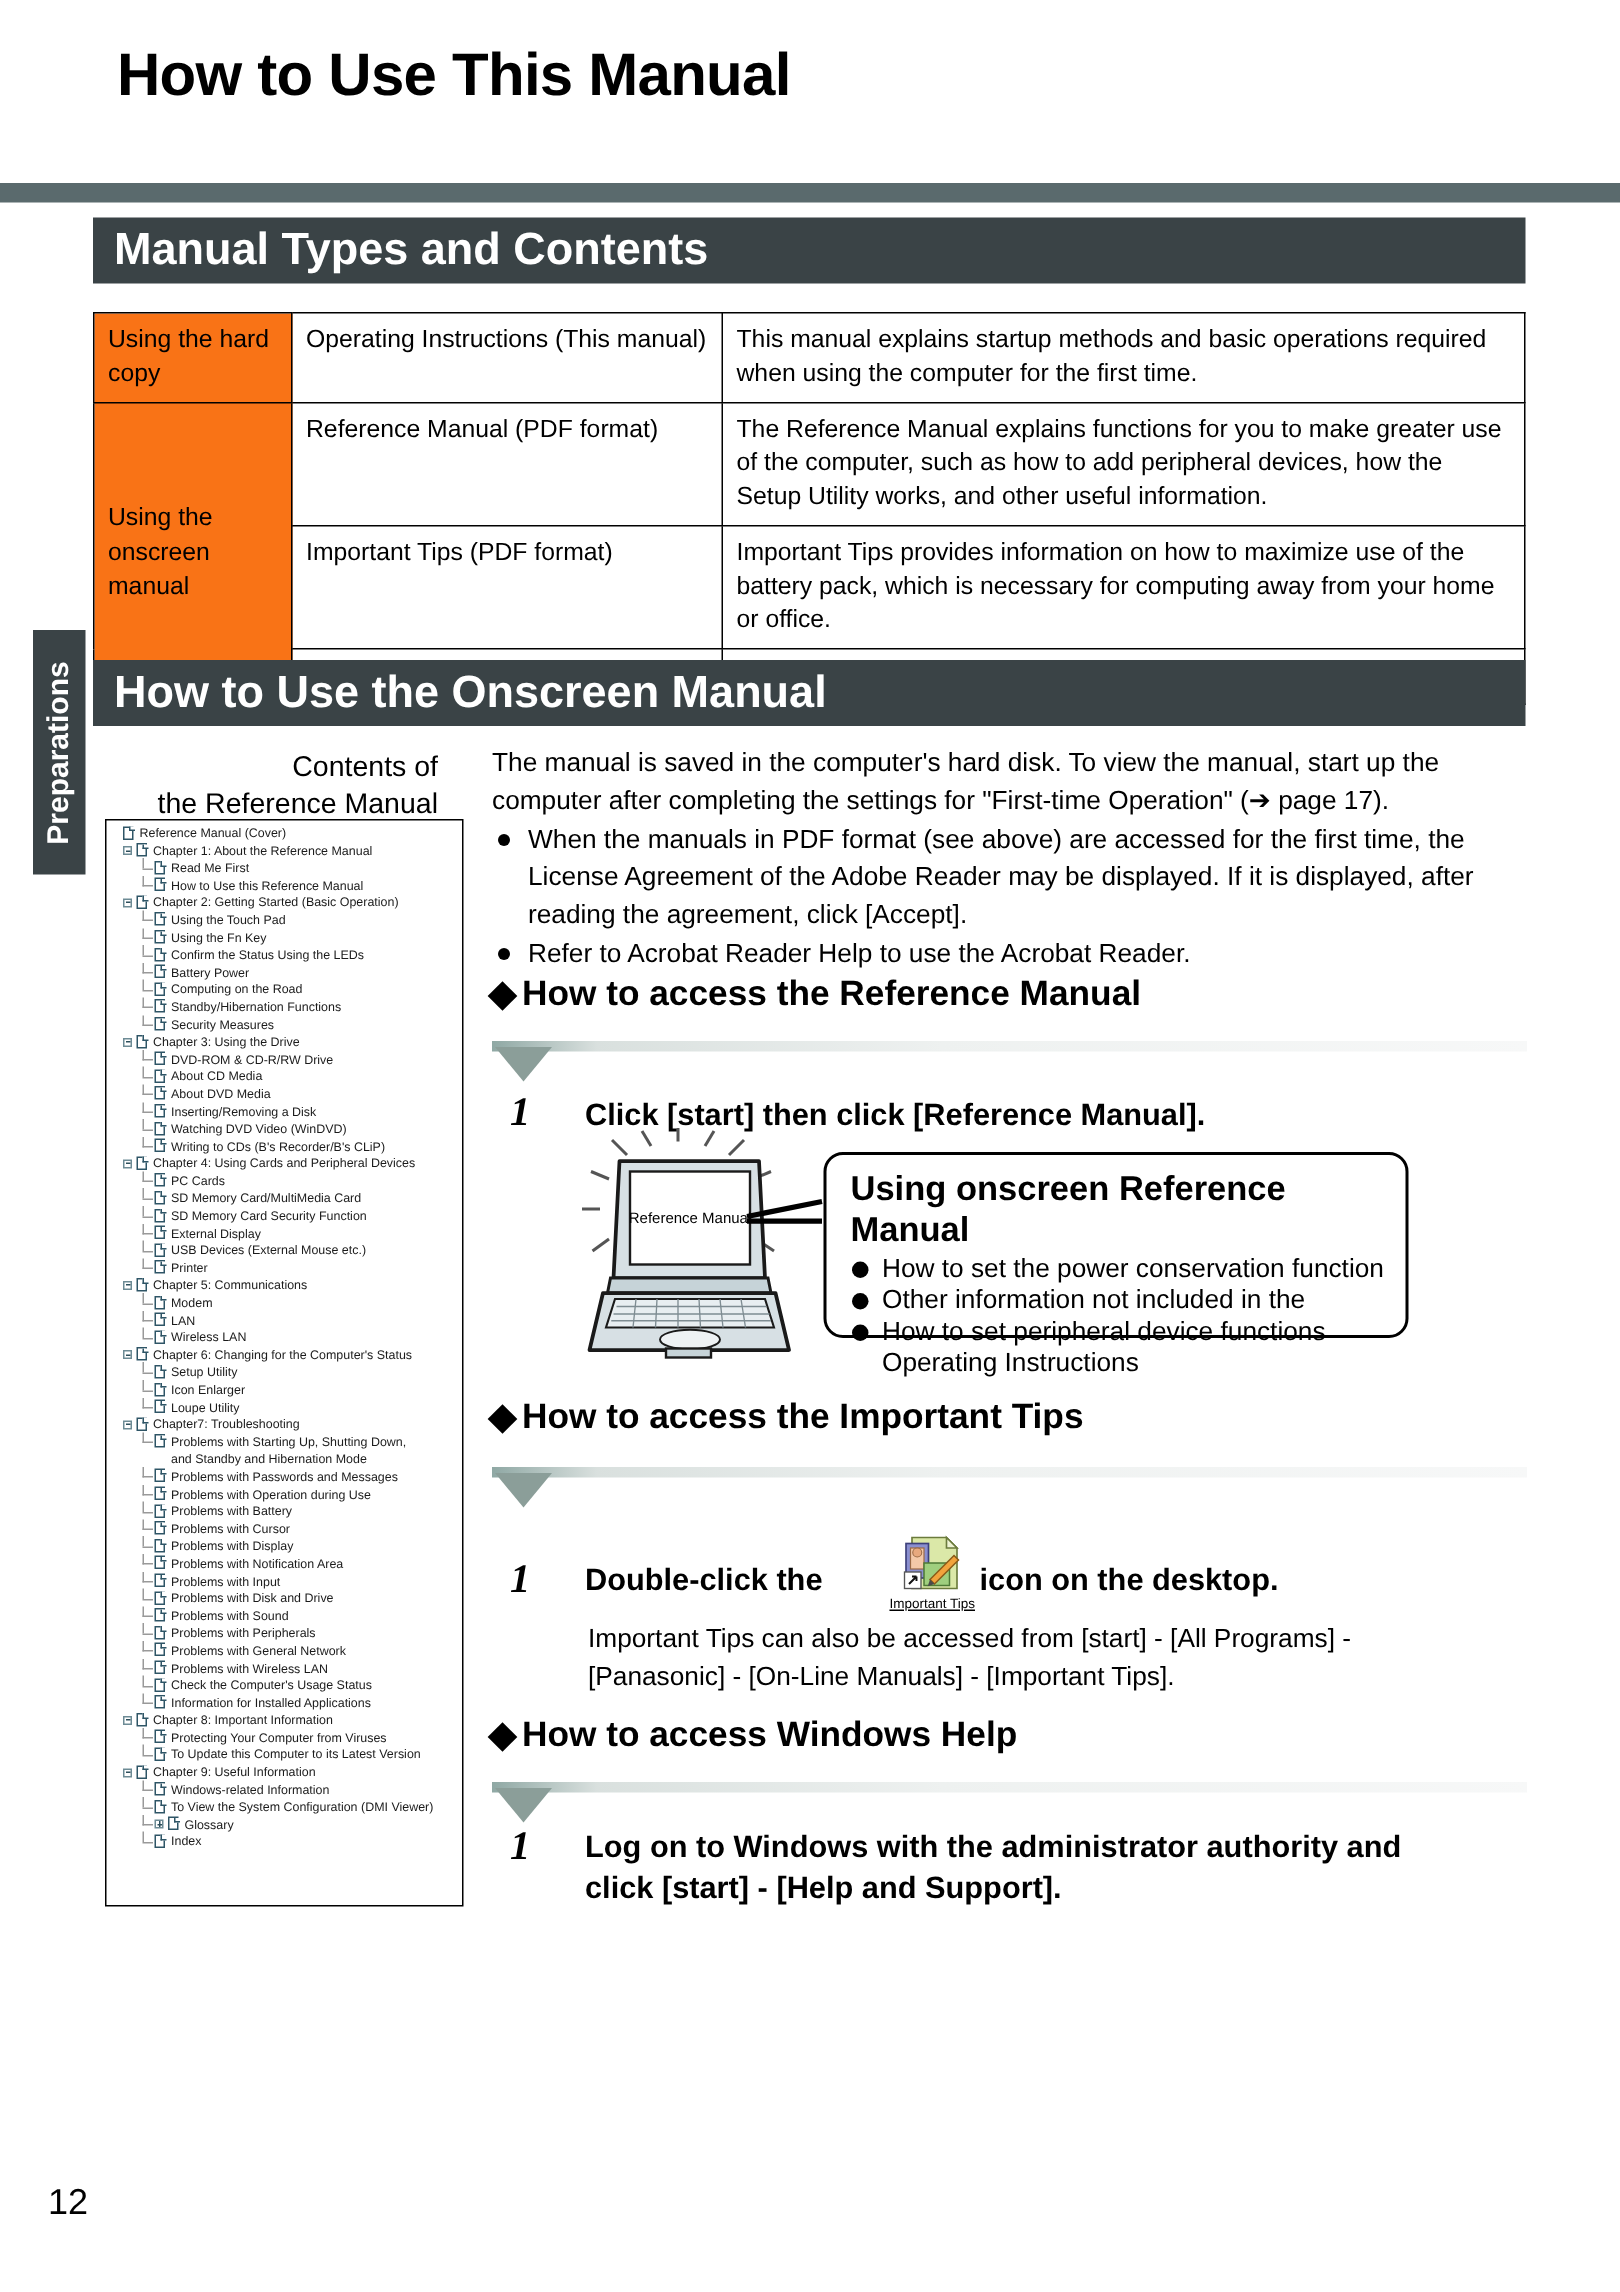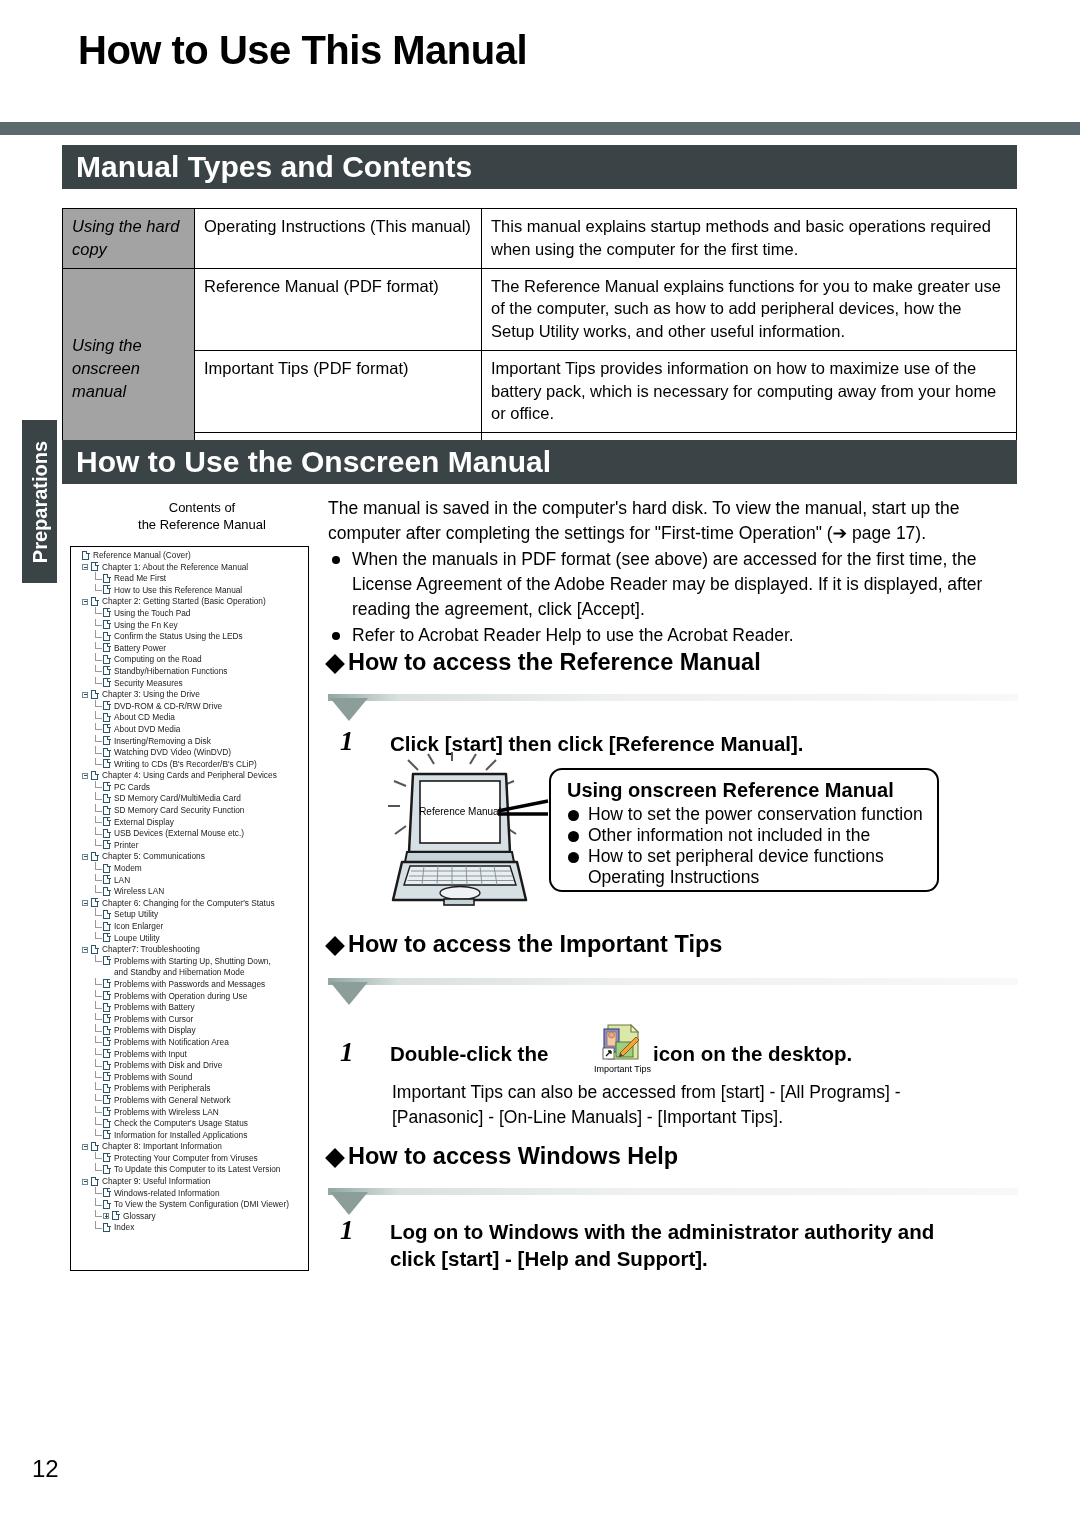--- a/index.html
+++ b/index.html
@@ -86,37 +86,36 @@
     border-collapse: collapse;
     font-size: 16.5px;
     line-height: 1.38;
   }
   .tbl td {
     border: 1px solid #000000;
     padding: 6px 9px 7px 9px;
     vertical-align: top;
   }
   .tbl td.cat {
-    background: #a3a3a3;
+    background: #f97316;
     width: 113px;
     vertical-align: top;
-    font-style: italic;
   }
   .tbl td.cat.mid { vertical-align: middle; }
   .tbl td.name { width: 268px; }
   .tbl td.desc { }
 
   
   .contents-head {
     position: absolute;
-    left: 82px;
+    left: 52px;
     top: 500px;
     width: 240px;
-    text-align: center;
-    font-size: 13px;
+    text-align: right;
+    font-size: 19px;
     line-height: 1.3;
   }
   .tree-box {
     position: absolute;
     left: 70px;
     top: 546px;
     width: 239px;
     height: 725px;
     border: 1.5px solid #000000;
     box-sizing: border-box;
@@ -310,21 +309,21 @@
     top: 768px;
     width: 390px;
     height: 124px;
     border: 2.5px solid #000;
     border-radius: 13px;
     background: #fff;
     box-sizing: border-box;
     padding: 9px 12px 0 16px;
   }
   .callout-title {
-    font-size: 20px;
+    font-size: 23px;
     font-weight: bold;
     margin-bottom: 2px;
   }
   .callout ul { margin: 0; padding: 0; list-style: none; }
   .callout li {
     position: relative;
     padding-left: 21px;
     font-size: 17.5px;
     line-height: 21px;
   }
@@ -342,25 +341,26 @@
   
   .tips-icon {
     position: absolute;
     left: 582px;
     top: 1023px;
     width: 68px;
     height: 52px;
   }
   .tips-icon .cap {
     position: absolute;
-    left: 12px; bottom: 0;
+    left: 0; bottom: 0;
     width: 68px;
-    text-align: left;
+    text-align: right;
     font-size: 9px;
     line-height: 11px;
+    text-decoration: underline;
   }
 
   
   .pagenum {
     position: absolute;
     left: 32px;
     top: 1455px;
     font-size: 24px;
   }
 </style>

